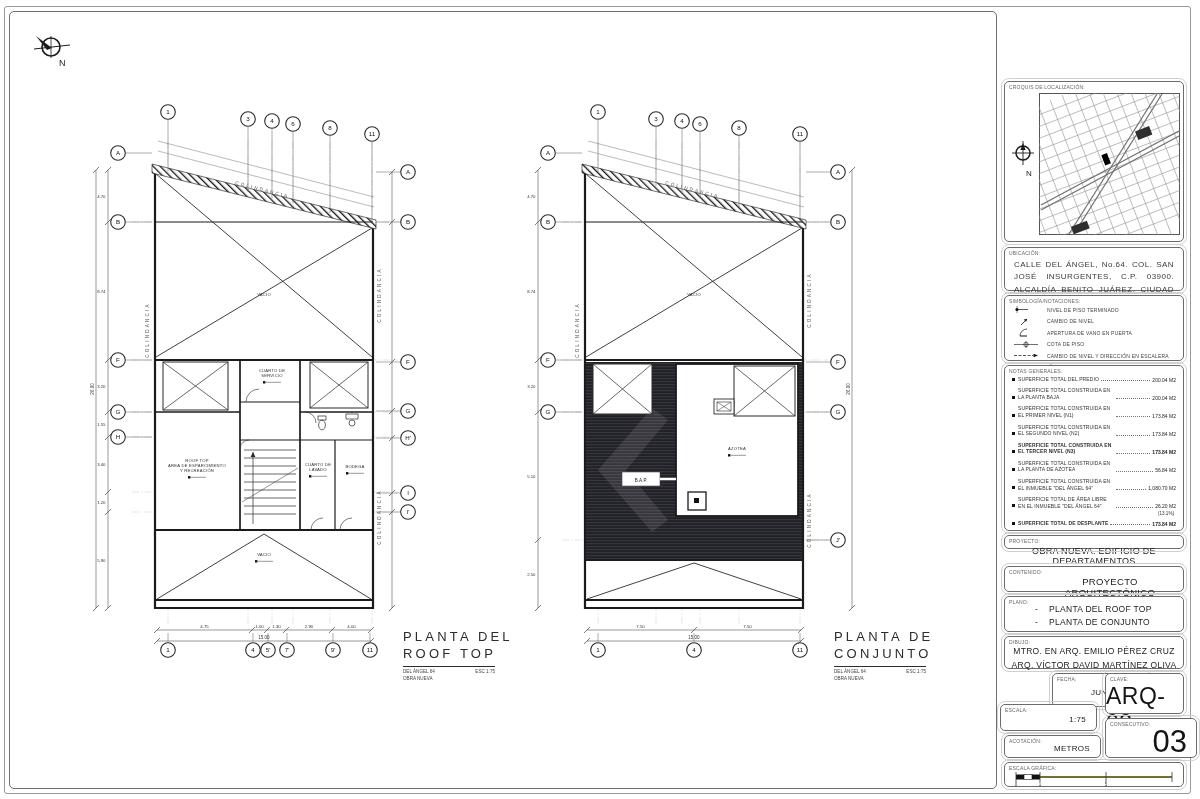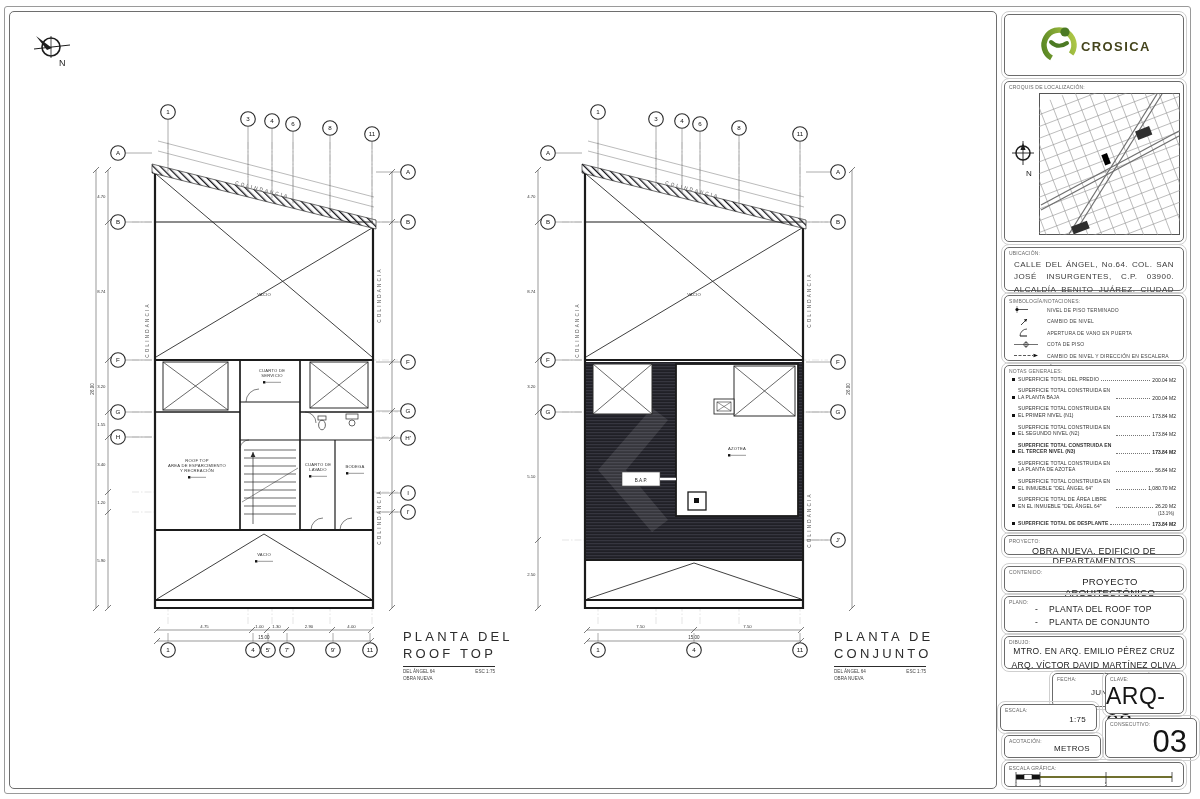--- a/index.html
+++ b/index.html
@@ -470,34 +470,20 @@
     <div class="pt-rule"></div>
     <div class="plan-sub">
       <span>
         <div>DEL ÁNGEL 64</div>
         <div>OBRA NUEVA</div>
       </span>
       <span>ESC 1:75</span>
     </div>
   </div>
 
-  <div class="tb" style="left:1004px;top:14px;width:180px;height:62px;">
-    <svg width="176" height="58" viewBox="0 0 176 58" style="position:absolute;left:2px;top:1px;">
-      <defs>
-        <linearGradient id="lg" x1="0" y1="0" x2="1" y2="1">
-          <stop offset="0" stop-color="#b8cf4b"></stop>
-            <stop offset="1" stop-color="#4f7f1f"></stop>
-        </linearGradient>
-      </defs>
-      <circle cx="52" cy="29" r="15" fill="none" stroke="url(#lg)" stroke-width="5.5" stroke-dasharray="72 23" transform="rotate(120 52 29)"></circle>
-      <circle cx="58" cy="16" r="4.6" fill="#4c7a24"></circle>
-      <path d="M44,26 q7,7 16,1" fill="none" stroke="#4c7a24" stroke-width="4" stroke-linecap="round"></path>
-      <text x="74" y="35" font-size="13" font-weight="bold" letter-spacing="1.4" fill="#45451d">CROSICA</text>
-    </svg>
-  </div>
 
   <div class="tb" style="left:1004px;top:81px;width:180px;height:161px;">
     <div class="tb-label">CROQUIS DE LOCALIZACIÓN:</div>
     <svg width="30" height="42" viewBox="0 0 30 42" style="position:absolute;left:3px;top:56px;">
       <circle cx="15" cy="15" r="7" fill="none" stroke="#1c1c1c" stroke-width="1.5"></circle>
       <line x1="15" y1="3" x2="15" y2="27" stroke="#1c1c1c" stroke-width="0.9"></line>
       <line x1="4" y1="15" x2="26" y2="15" stroke="#1c1c1c" stroke-width="0.9"></line>
       <path d="M15,5 l-2.6,7 5.2,0 z" fill="#1c1c1c"></path>
       <text x="18" y="38" font-size="8" fill="#1c1c1c">N</text>
     </svg>
@@ -667,21 +653,21 @@
         <div class="note-sub">(13.1%)</div>
         <div class="note-row note-bold">
           <span class="note-bullet"></span>
           <span class="note-label">SUPERFICIE TOTAL DE DESPLANTE</span>
           <span class="note-dots"></span>
           <span class="note-val">173.84 M2</span>
         </div>
       </div>
   </div>
 
-  <div class="tb" style="left:1004px;top:535px;width:180px;height:20px;">
+  <div class="tb" style="left:1004px;top:535px;width:180px;height:14px;">
     <div class="tb-label">PROYECTO:</div>
     <div class="center-text">OBRA NUEVA. EDIFICIO DE DEPARTAMENTOS</div>
   </div>
 
   <div class="tb" style="left:1004px;top:566px;width:180px;height:26px;padding-left:32px;">
     <div class="tb-label">CONTENIDO:</div>
     <div class="center-text" style="margin-top:9px;font-size:9.5px;">PROYECTO ARQUITECTÓNICO</div>
   </div>
 
   <div class="tb" style="left:1004px;top:636px;width:180px;height:33px;">

